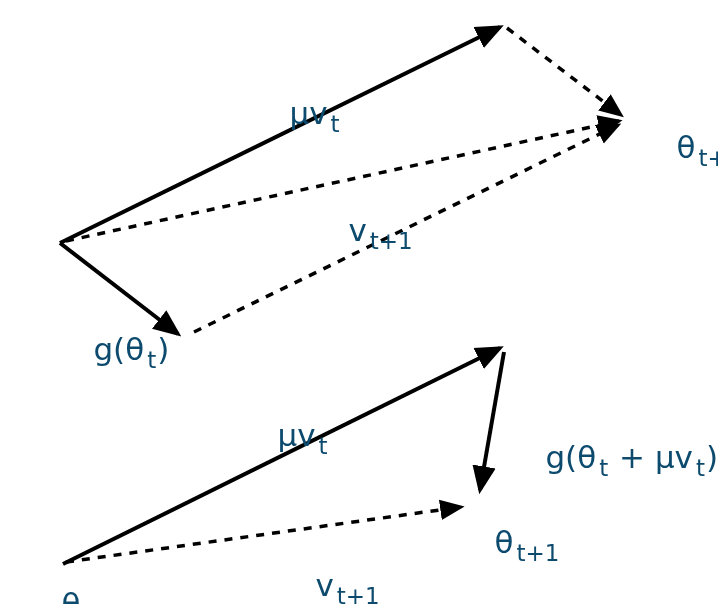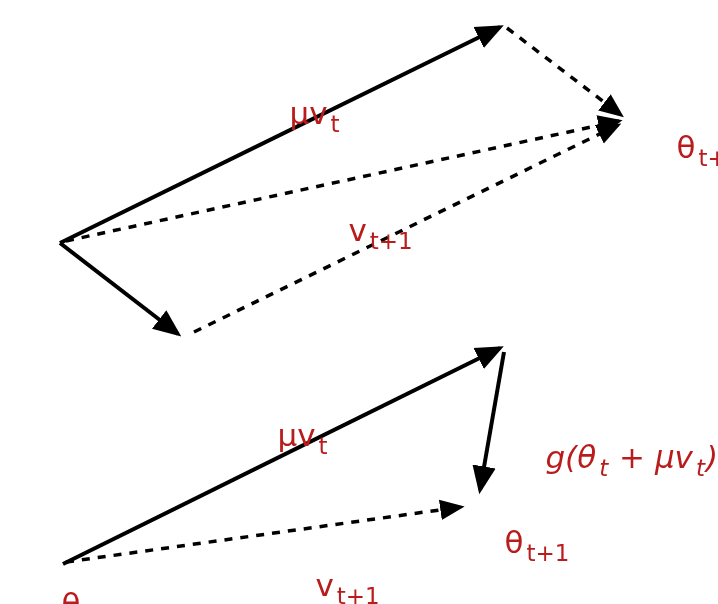--- a/index.html
+++ b/index.html
@@ -18,21 +18,21 @@
   }
   #vectors {
     position: absolute;
     left: 0;
     top: 0;
   }
   .lbl {
     position: absolute;
     font-size: 31px;
     line-height: 1;
-    color: #b91c1c;
+    color: #0c4a6e;
     white-space: pre;
     user-select: none;
   }
   .lbl .sub {
     font-size: 23px;
     vertical-align: -8px;
     margin-left: 3px;
     margin-right: 1px;
   }
   .solid-line {
@@ -68,42 +68,45 @@
     <line class="solid-line" x1="63" y1="564" x2="500" y2="348" marker-end="url(#ah)"></line>
     <line class="solid-line" x1="504" y1="352" x2="480" y2="490" marker-end="url(#ah)"></line>
     <line class="dashed-line" x1="66" y1="562" x2="461" y2="507" marker-end="url(#ah)"></line>
   </svg>
 
 
   <div class="lbl" style="left:250px; top:67px;">
     <span>μv</span><span class="sub">t</span>
   </div>
 
+  <div class="lbl" style="left:54px; top:303px;">
+    <span>g(θ</span><span class="sub">t</span><span>)</span>
+  </div>
 
   <div class="lbl" style="left:309px; top:184px;">
     <span>v</span><span class="sub">t+1</span>
   </div>
 
   <div class="lbl" style="left:637px; top:101px;">
     <span>θ</span><span class="sub">t+1</span>
   </div>
 
   <div class="lbl" style="left:22px; top:558px;">
     <span>θ</span><span class="sub">t</span>
   </div>
 
   <div class="lbl" style="left:238px; top:389px;">
     <span>μv</span><span class="sub">t</span>
   </div>
 
-  <div class="lbl" style="left:506px; top:411px;font-style:italic;">
+  <div class="lbl" style="left:506px; top:411px;">
     <span>g(θ</span><span class="sub">t</span><span> + μv</span><span class="sub">t</span><span>)</span>
   </div>
 
   <div class="lbl" style="left:276px; top:539px;">
     <span>v</span><span class="sub">t+1</span>
   </div>
 
-  <div class="lbl" style="left:465px; top:496px;text-align:right;">
+  <div class="lbl" style="left:455px; top:496px;text-align:right;">
     <span>θ</span><span class="sub">t+1</span>
   </div>
 
 </div>
 
 </body></html>

